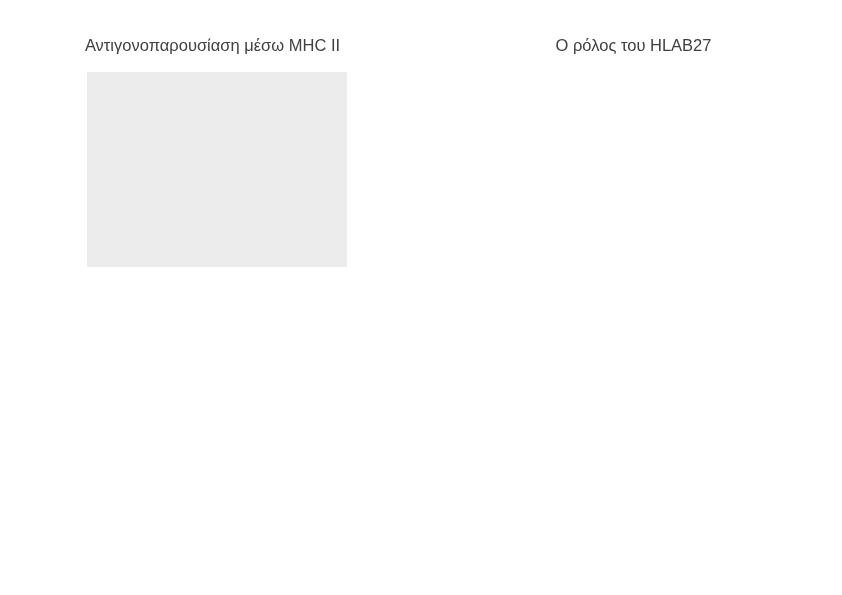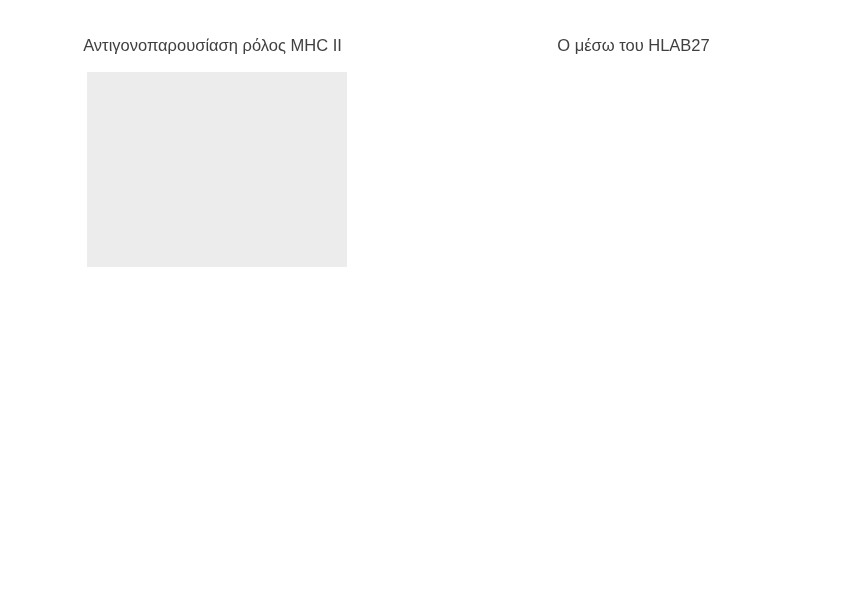--- a/index.html
+++ b/index.html
@@ -45,26 +45,26 @@
     position: absolute;
     left: 87px; top: 72px;
     width: 260px; height: 195px;
     background: #ececec;
   }
 </style>
 </head>
 <body>
 
 <div class="slide" id="slide-1">
-  <div class="slide-title" id="title-1">Αντιγονοπαρουσίαση ρόλος MHC II</div>
+  <div class="slide-title" id="title-1">Αντιγονοπαρουσίαση μέσω MHC II</div>
   <div class="placeholder-box"></div>
 </div>
 
 <div class="slide" id="slide-2">
-  <div class="slide-title" id="title-2">Ο μέσω του HLAB27</div>
+  <div class="slide-title" id="title-2">Ο ρόλος του HLAB27</div>
 
 </div>
 
 <div class="slide" id="slide-3">
   
 
   
 
   
   

